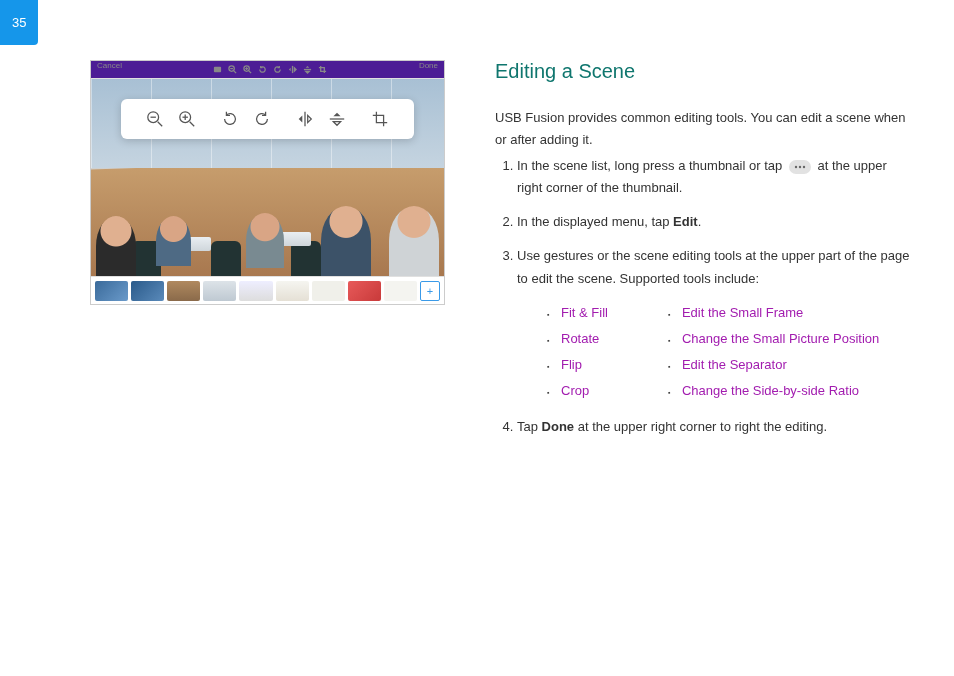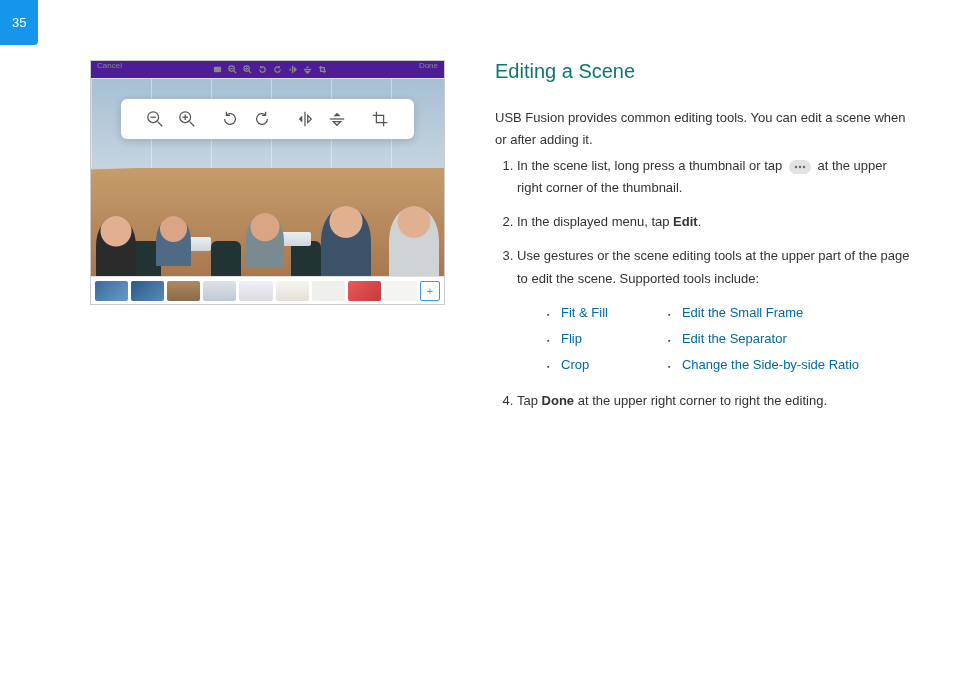--- a/index.html
+++ b/index.html
@@ -166,21 +166,21 @@
   }
   .tools-col li::before {
     content: "▪";
     position: absolute;
     left: 0;
     color: #444;
     font-size: 7px;
     top: 8px;
   }
   .tools-col a {
-    color: #0369a1;
+    color: #a21caf;
     text-decoration: none;
   }
   b { font-weight: 600; }
 </style>
 </head>
 <body>
 
 <div class="page-number">35</div>
 
 <div class="content">
@@ -324,25 +324,27 @@
         <span> at the upper right corner of the thumbnail.</span>
       </li>
       <li>
         <span>In the displayed menu, tap </span><b>Edit</b><span>.</span>
       </li>
       <li>
         <span>Use gestures or the scene editing tools at the upper part of the page to edit the scene. Supported tools include:</span>
         <div class="tools-grid">
           <ul class="tools-col">
             <li><a href="#">Fit &amp; Fill</a></li>
+            <li><a href="#">Rotate</a></li>
             <li><a href="#">Flip</a></li>
             <li><a href="#">Crop</a></li>
           </ul>
           <ul class="tools-col">
             <li><a href="#">Edit the Small Frame</a></li>
+            <li><a href="#">Change the Small Picture Position</a></li>
             <li><a href="#">Edit the Separator</a></li>
             <li><a href="#">Change the Side-by-side Ratio</a></li>
           </ul>
         </div>
       </li>
       <li>
         <span>Tap </span><b>Done</b><span> at the upper right corner to right the editing.</span>
       </li>
     </ol>
   </div>

